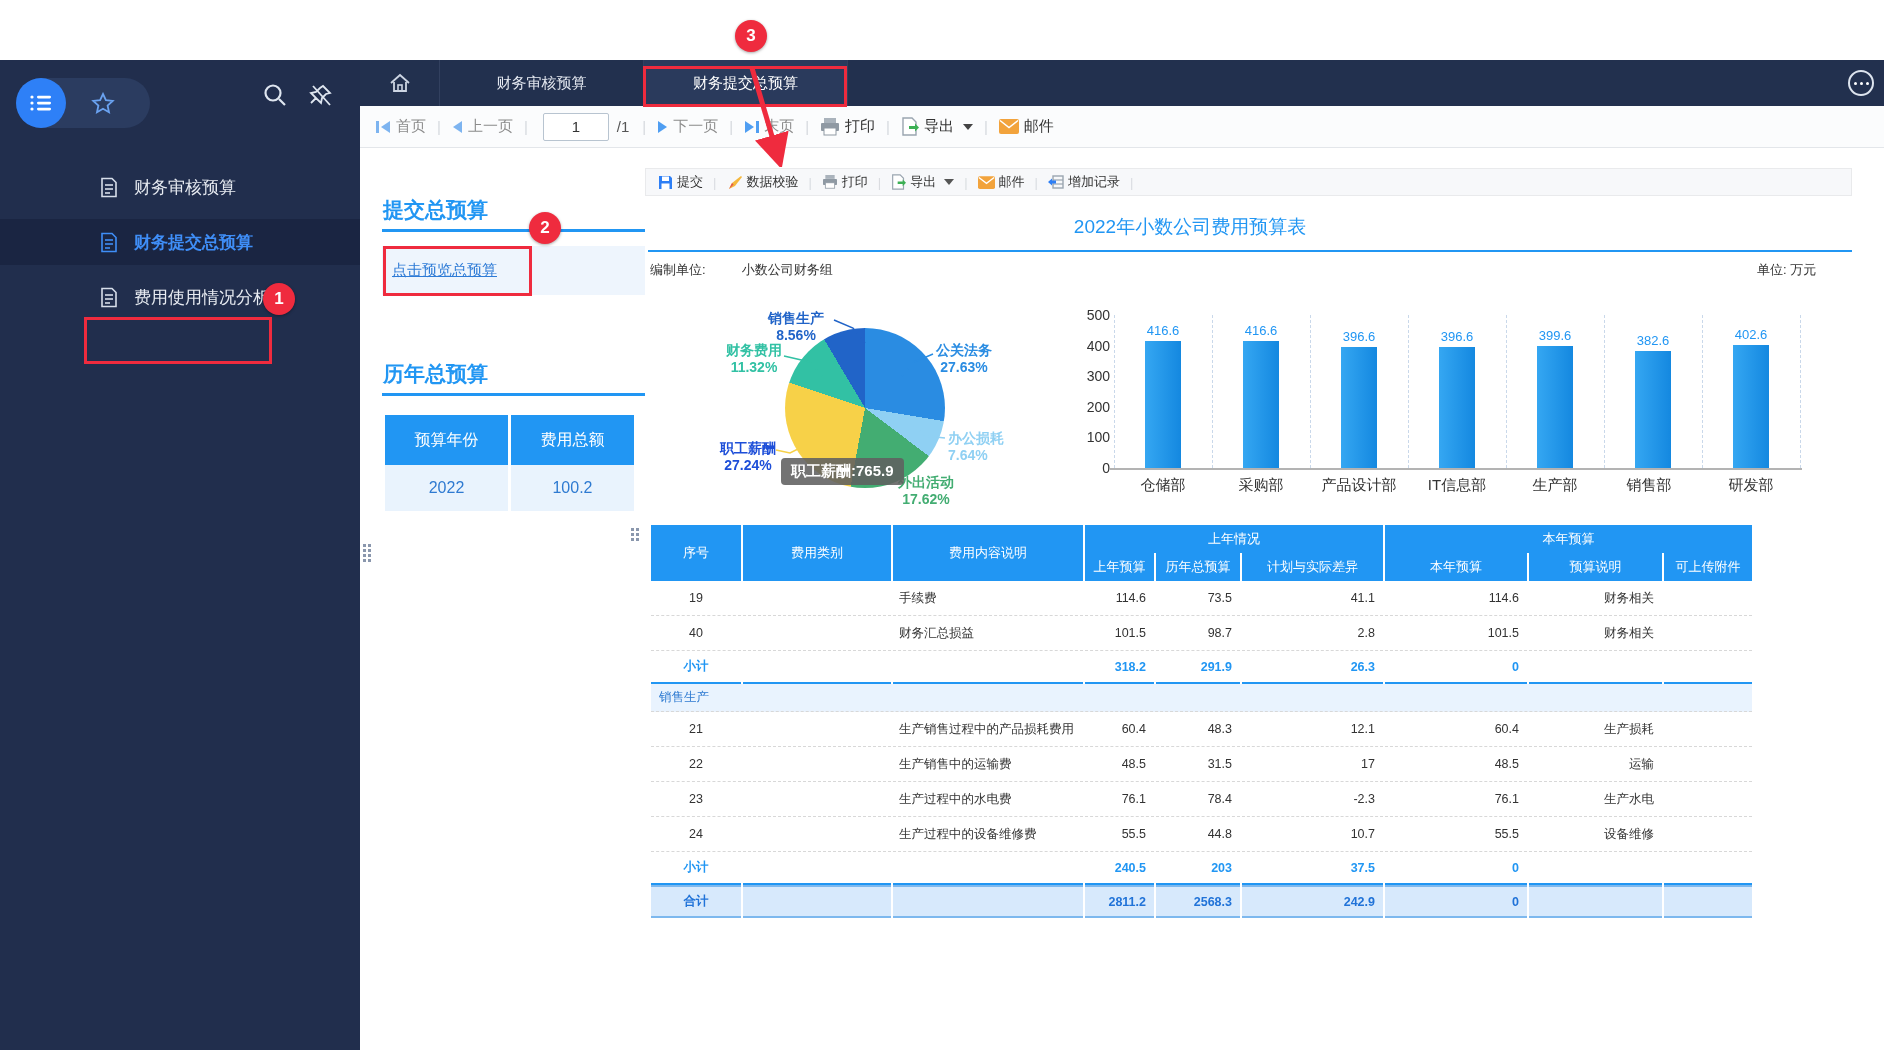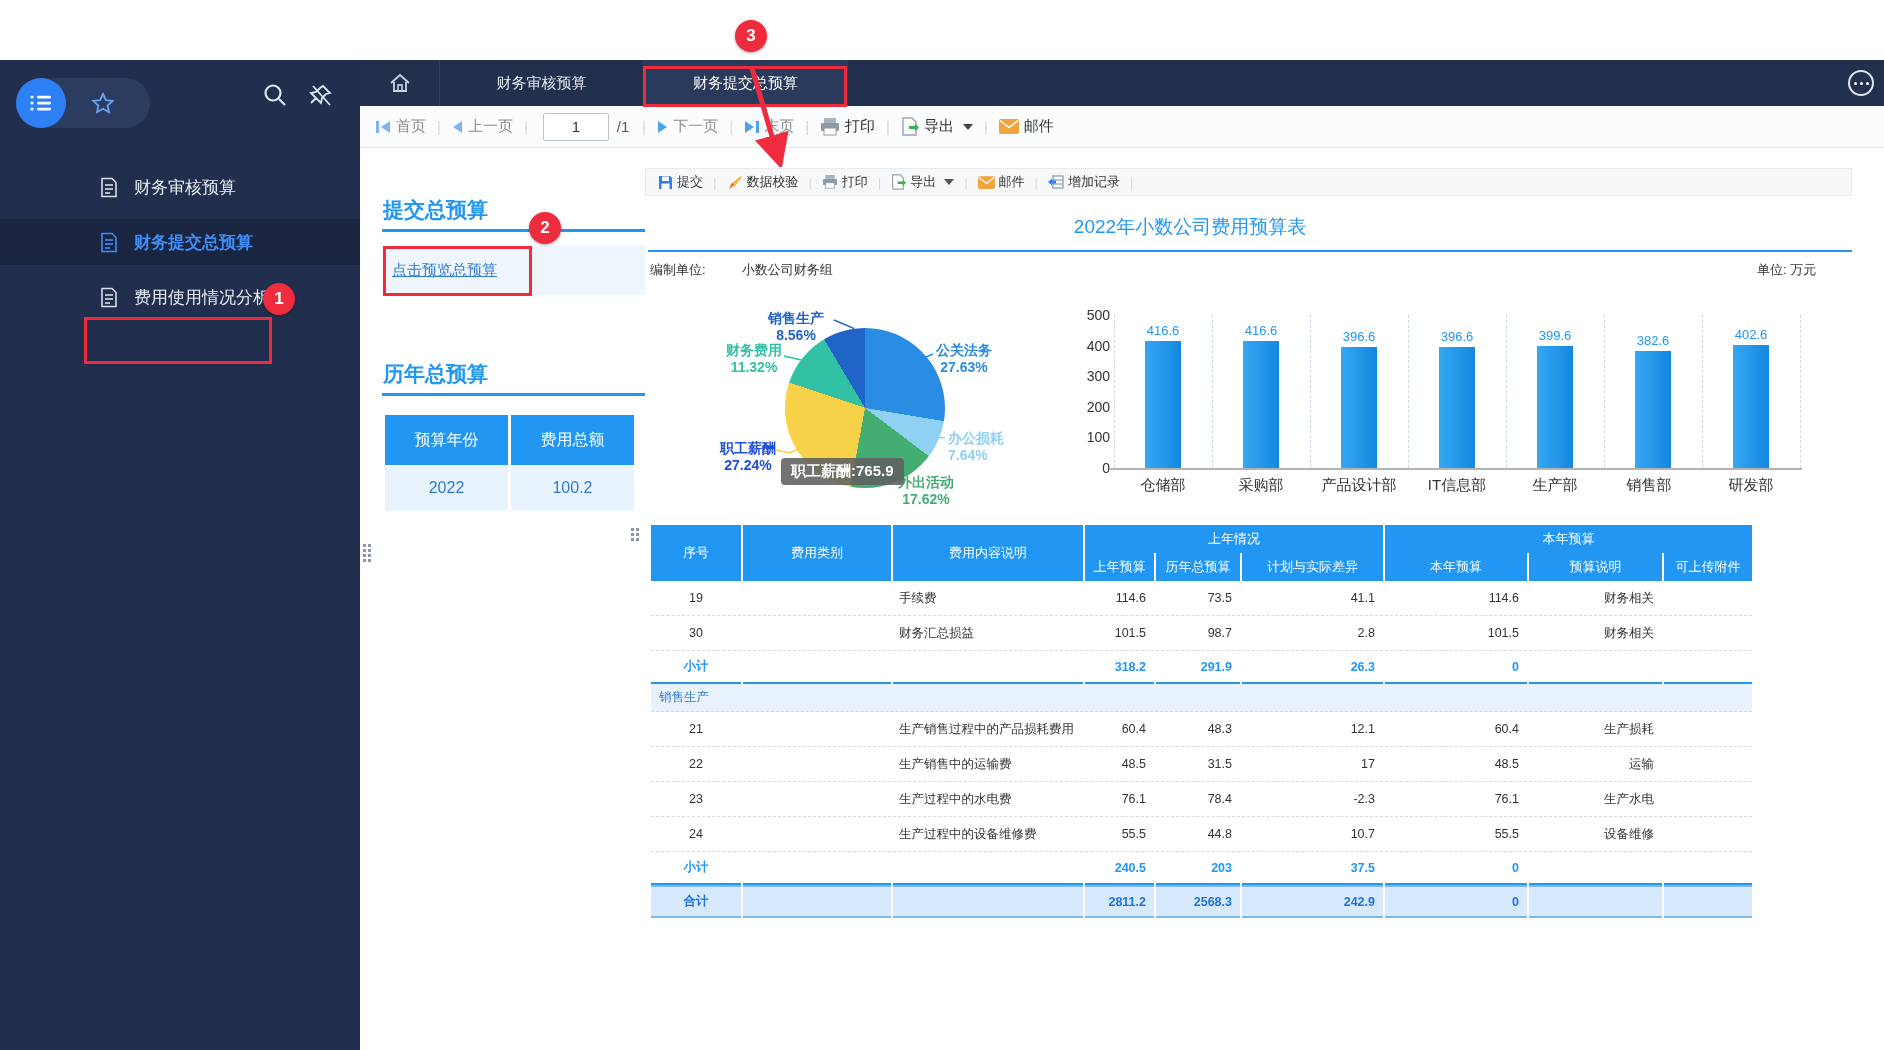--- a/index.html
+++ b/index.html
@@ -476,21 +476,21 @@
           <td class="ta-c"></td>
           <td class="ta-l">手续费</td>
           <td class="ta-r">114.6</td>
           <td class="ta-r">73.5</td>
           <td class="ta-r">41.1</td>
           <td class="ta-r">114.6</td>
           <td class="ta-r">财务相关</td>
           <td class="ta-c"></td>
         </tr>
         <tr class="data">
-          <td class="ta-c">30</td>
+          <td class="ta-c">40</td>
           <td class="ta-c"></td>
           <td class="ta-l">财务汇总损益</td>
           <td class="ta-r">101.5</td>
           <td class="ta-r">98.7</td>
           <td class="ta-r">2.8</td>
           <td class="ta-r">101.5</td>
           <td class="ta-r">财务相关</td>
           <td class="ta-c"></td>
         </tr>
         <tr class="subtotal">

